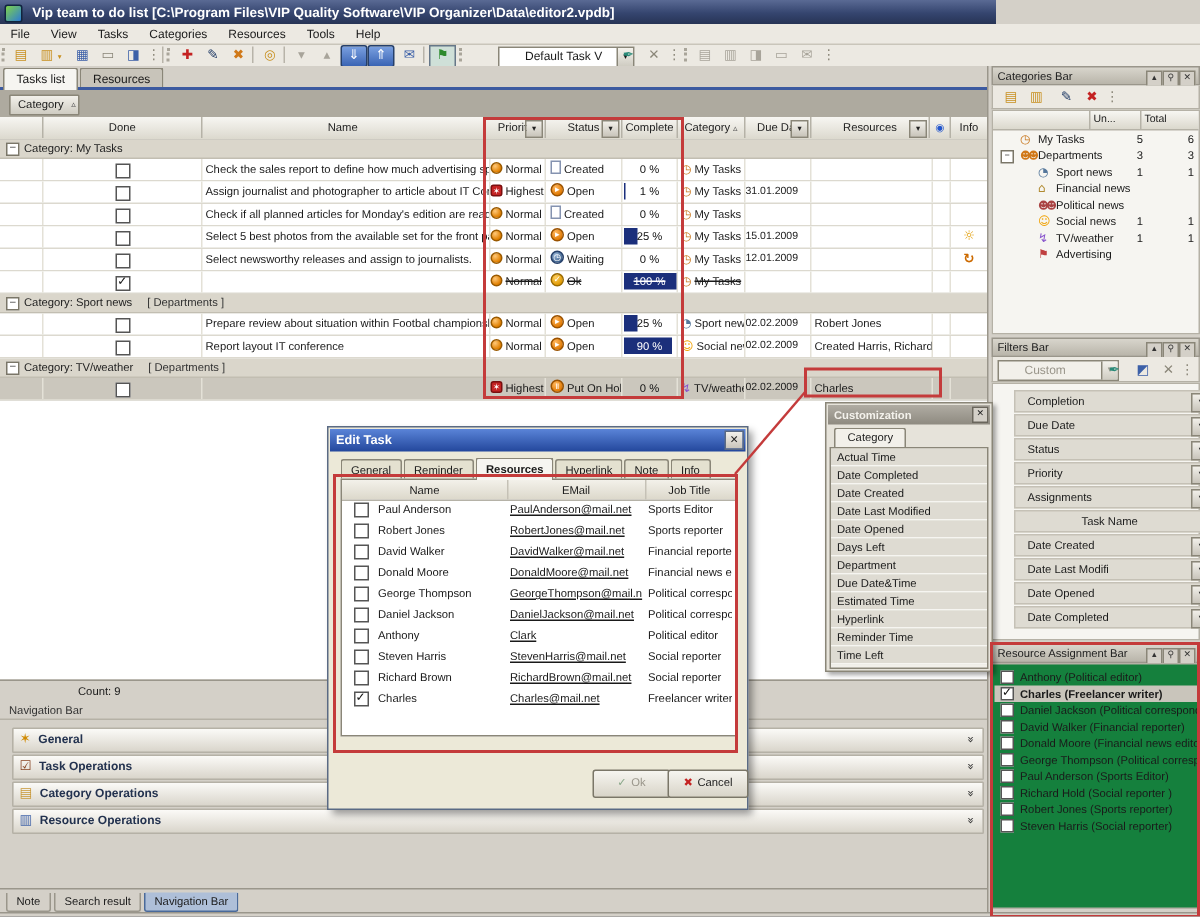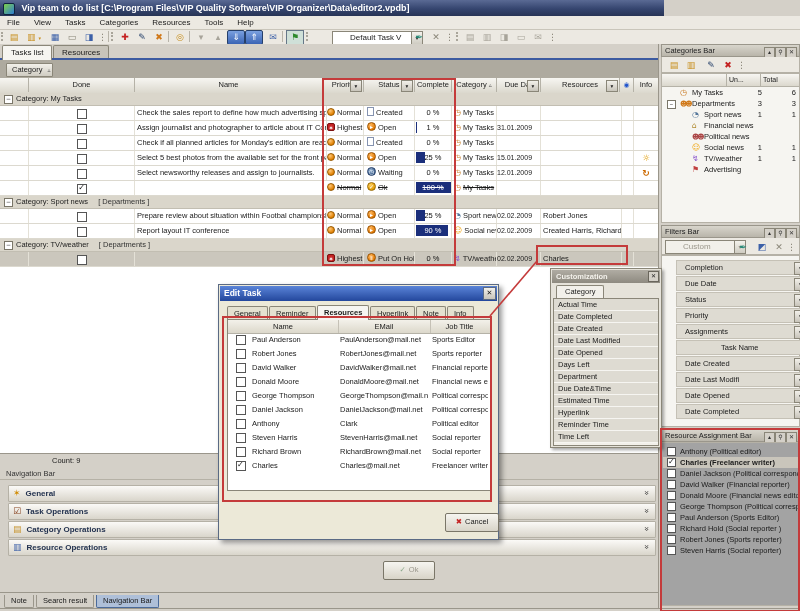--- a/index.html
+++ b/index.html
@@ -176,27 +176,27 @@
   .dtab{position:absolute;top:21px;height:13px;line-height:13px;padding:0 6px;font-size:7.5px;
     background:#e4e1d0;border:1px solid #8a8678;border-bottom:none;border-radius:2px 2px 0 0;}
   .dtab.active{background:#f6f5f1;top:20px;height:14px;z-index:2;font-weight:bold;}
   .dpage{position:absolute;left:8px;top:34px;width:262px;height:170px;background:#fff;border:1px solid #8a8678;}
   .dthead{position:absolute;left:0;top:0;width:100%;height:13px;background:linear-gradient(#f3f1ea,#dcd8cb);border-bottom:1px solid #b5b2a7;}
   .dthead span{position:absolute;top:0;line-height:13px;font-size:7.5px;text-align:center;border-right:1px solid #c5c1b6;}
   .dh-name{left:0;width:110px;} .dh-email{left:110px;width:92px;} .dh-job{left:202px;width:59px;border-right:none !important;}
   .drow{position:absolute;left:0;width:100%;height:14px;line-height:14px;font-size:7.5px;white-space:nowrap;}
   .drow .cb{margin:2px 5px 0 8px;width:8px;height:8px;}
   .drow .dname{position:absolute;left:24px;top:0;width:84px;overflow:hidden;}
-  .drow .demail{position:absolute;left:112px;top:0;width:89px;overflow:hidden;}
+  .drow .demail{position:absolute;left:112px;top:0;width:89px;overflow:hidden;text-decoration:underline;}
   .drow .djob{position:absolute;left:204px;top:0;width:56px;overflow:hidden;}
   .dhint{position:absolute;left:10px;top:222px;width:150px;font-size:7.5px;line-height:10px;color:#222;}
   .dbtn{position:absolute;top:228px;height:17px;background:linear-gradient(#f6f5f0,#d8d4c8);
     border:1px solid #7a7668;border-radius:2px;font-size:7.5px;line-height:15px;text-align:center;}
   .dbtn .bi{margin-right:3px;}
-  .dbtn.ok{left:164px;width:50px;color:#9a968b;margin-top:48px;}
+  .dbtn.ok{left:176px;width:50px;color:#9a968b;}
   .dbtn.ok .bi{color:#8aa88a;}
   .dbtn.cancel{left:226px;width:52px;}
   .dbtn.cancel .bi{color:#c42222;}
 
   
   .ann{position:absolute;border:2px solid #c43b3b;z-index:50;pointer-events:none;}
   .annline{position:absolute;left:0;top:0;z-index:50;pointer-events:none;}
 
   .statusbar{position:absolute;left:0;top:608px;width:800px;height:3px;background:#d4d0c8;border-top:1px solid #9a968b;}
 
@@ -654,21 +654,21 @@
       </div>
     </div>
 
     <div class="panel" style="top:385px;height:177px">
       <div class="pcap">
         <span>Resource Assignment Bar</span>
         <span class="capbtn ico" style="right:24px">▴</span>
         <span class="capbtn ico" style="right:13px">⚲</span>
         <span class="capbtn ico" style="right:2px">✕</span>
       </div>
-      <div class="pbody" style="top:13px;height:164px;background:#a3a3a3">
+      <div class="pbody" style="top:13px;height:164px;background:#15803d">
         <div style="position:absolute;left:0;top:3px;width:100%">
 
             <div class="ritem" style="top: 0px;">
               <span class="cb"></span><span>Anthony  (Political editor)</span>
             </div>
 
             <div class="ritem selected" style="top: 11px;">
               <span class="cb checked"></span><span>Charles (Freelancer writer)</span>
             </div>
 

